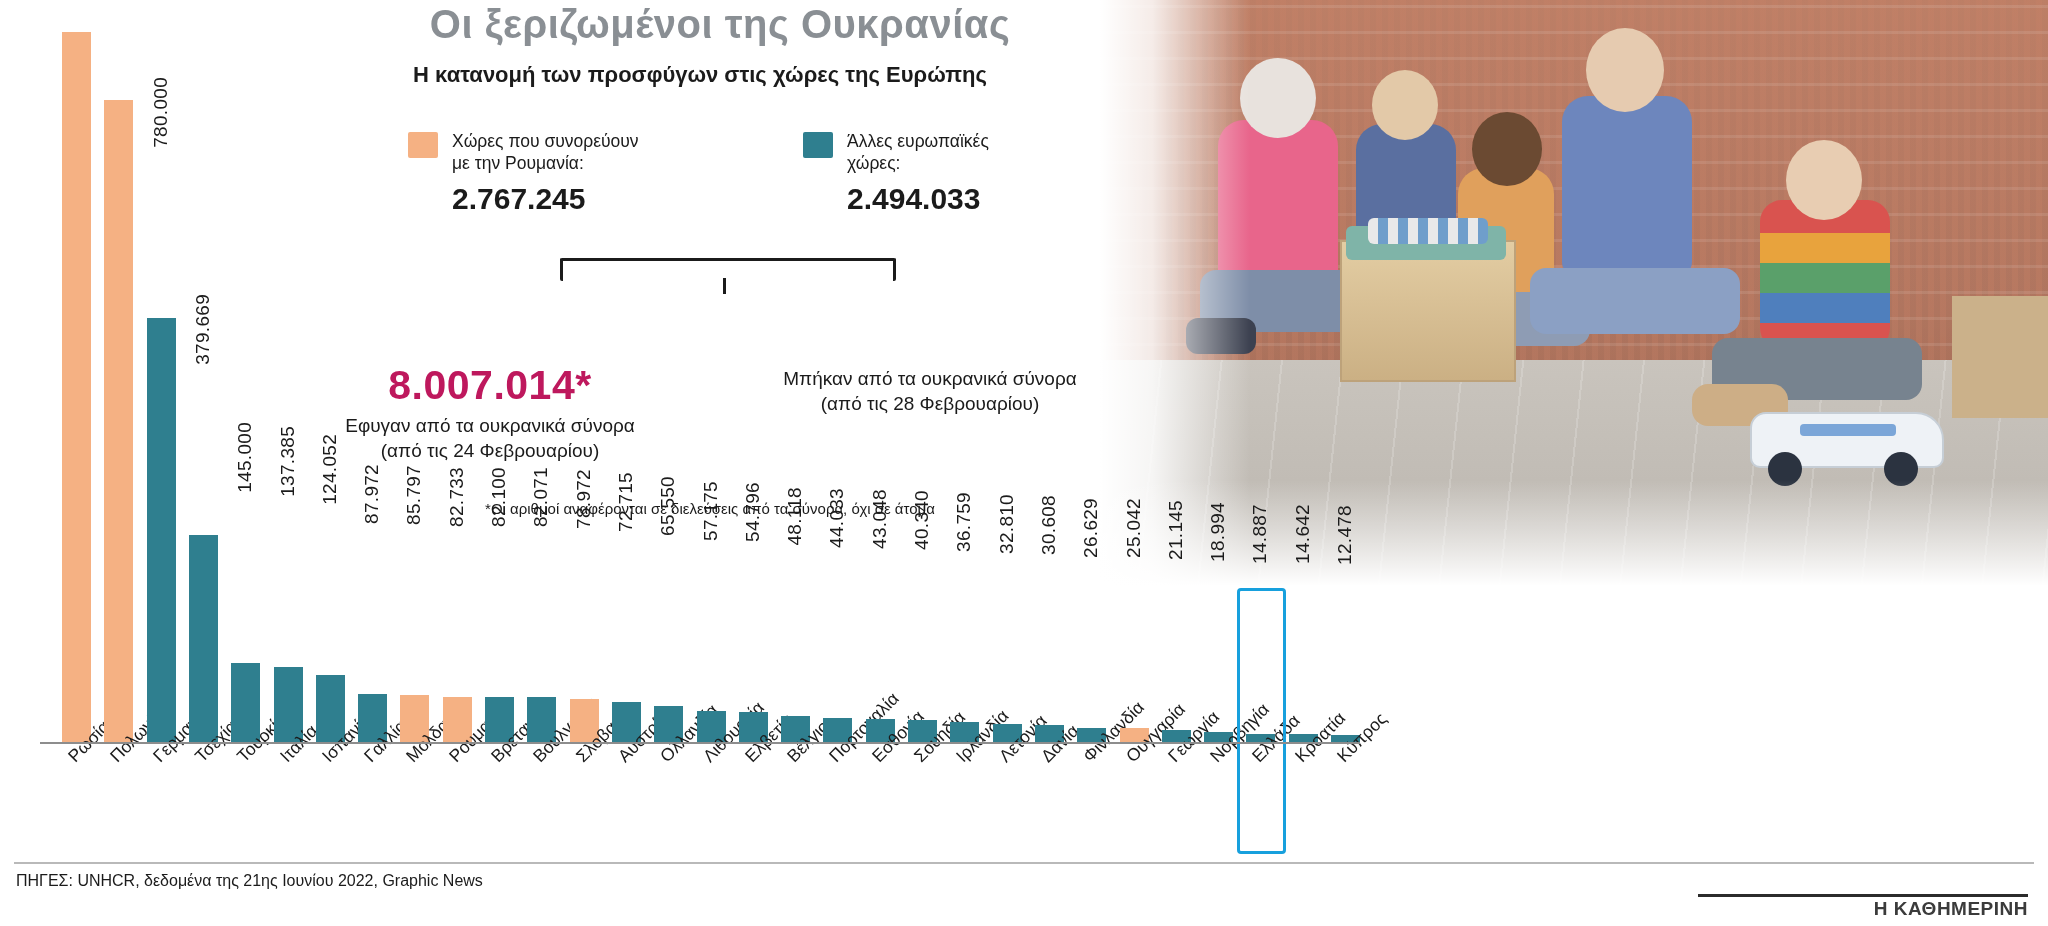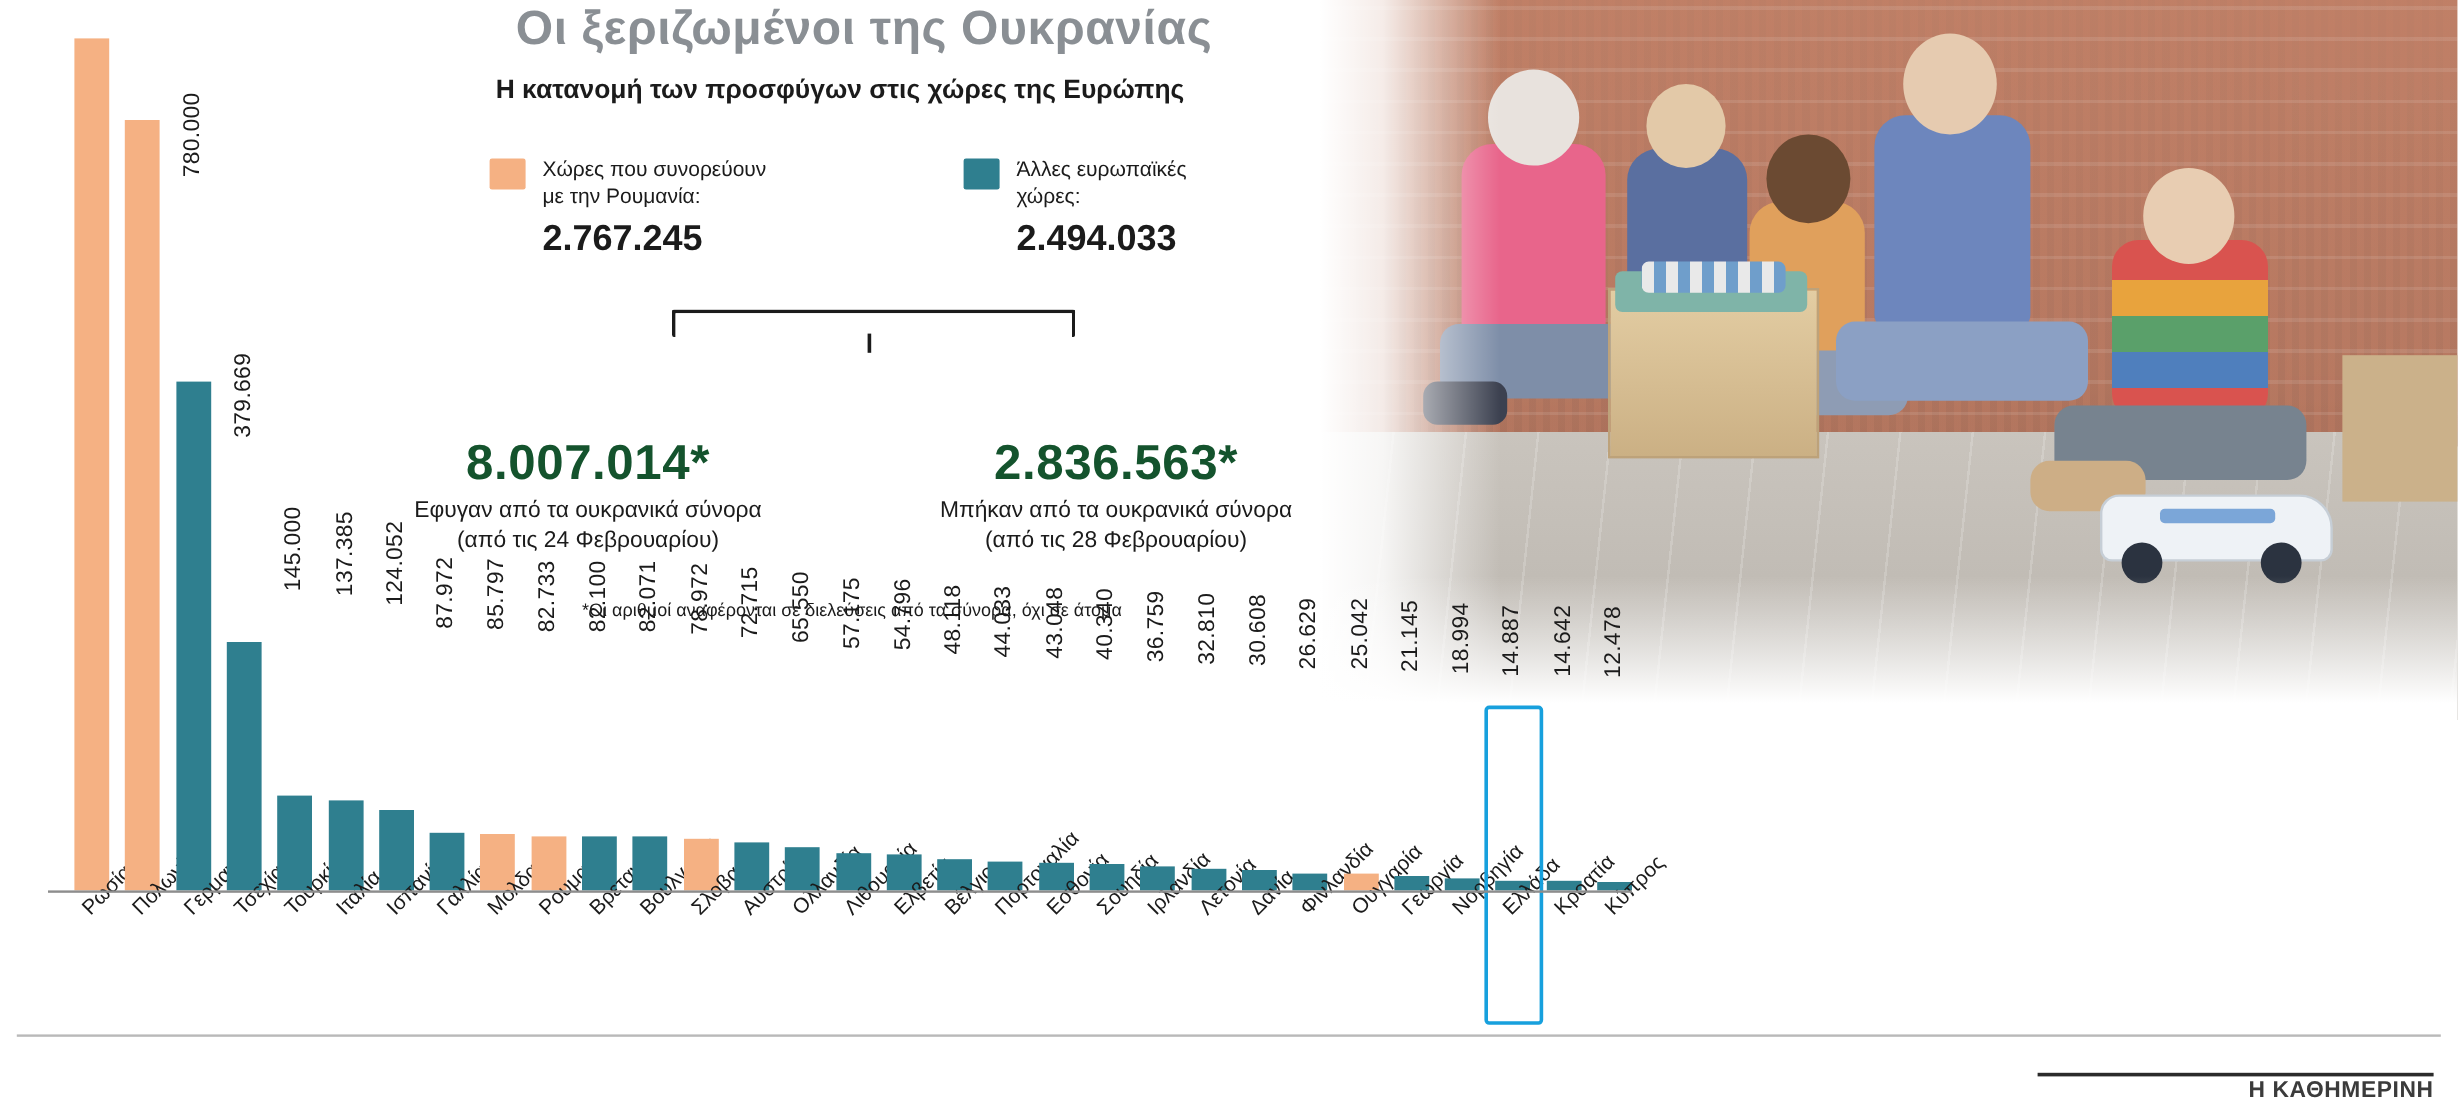--- a/index.html
+++ b/index.html
@@ -87,21 +87,21 @@
   .bracketWrap .stem{
     position:absolute;left:163px;top:20px;width:3px;height:16px;background:#1b1b1b;
   }
   .total{
     position:absolute;left:545px;top:300px;width:360px;text-align:center;
     font-size:36px;color:#1b1b1b;
   }
 
   .figs{position:absolute;left:290px;top:362px;width:840px;}
   .fig{position:absolute;top:0;width:400px;text-align:center;}
-  .fig .big{font-size:41px;font-weight:bold;color:#14532d;letter-spacing:.5px;}
+  .fig .big{font-size:41px;font-weight:bold;color:#be185d;letter-spacing:.5px;}
   .fig .cap{font-size:19px;line-height:25px;color:#1b1b1b;margin-top:4px;}
   .footnote{
     position:absolute;left:330px;top:500px;width:760px;text-align:center;
     font-size:15px;color:#1b1b1b;
   }
 
   
   #chart{position:absolute;left:0;top:0;width:1400px;height:760px;}
   .bar{position:absolute;bottom:0;}
   .barValue{
@@ -209,21 +209,20 @@
 
   <div class="figs">
     <div class="fig" style="left:0;">
       <div class="big">8.007.014*</div>
       <div class="cap">
         <span>Εφυγαν από τα ουκρανικά σύνορα</span><br>
         <span>(από τις 24 Φεβρουαρίου)</span>
       </div>
     </div>
     <div class="fig" style="left:440px;">
-      <div class="big">2.836.563*</div>
       <div class="cap">
         <span>Μπήκαν από τα ουκρανικά σύνορα</span><br>
         <span>(από τις 28 Φεβρουαρίου)</span>
       </div>
     </div>
   </div>
 
   <div class="footnote">*Οι αριθμοί αναφέρονται σε διελεύσεις από τα σύνορα, όχι σε άτομα</div>
 
   <div id="chart">
@@ -316,16 +315,17 @@
       <div class="bar" style="left: 1289px; width: 29px; height: 8px; top: 734px; bottom: auto; background: rgb(47, 127, 143);"></div>
       <div class="barValue" style="left: 1292px; top: auto; bottom: 196px;">14.642</div>
       <div class="catLabel" style="left: 1291px; top: 752px;">Κροατία</div>
       <div class="bar" style="left: 1331px; width: 29px; height: 7px; top: 735px; bottom: auto; background: rgb(47, 127, 143);"></div>
       <div class="barValue" style="left: 1334px; top: auto; bottom: 195px;">12.478</div>
       <div class="catLabel" style="left: 1333px; top: 752px;">Κύπρος</div>
     </div>
   <div class="axis" style="top:742px;"></div>
 
   <div class="footerRule"></div>
+  <div class="source">ΠΗΓΕΣ: UNHCR, δεδομένα της 21ης Ιουνίου 2022, Graphic News</div>
   <div class="brandRule"></div>
   <div class="brand">Η ΚΑΘΗΜΕΡΙΝΗ</div>
 
 </div>
 
 </body></html>

